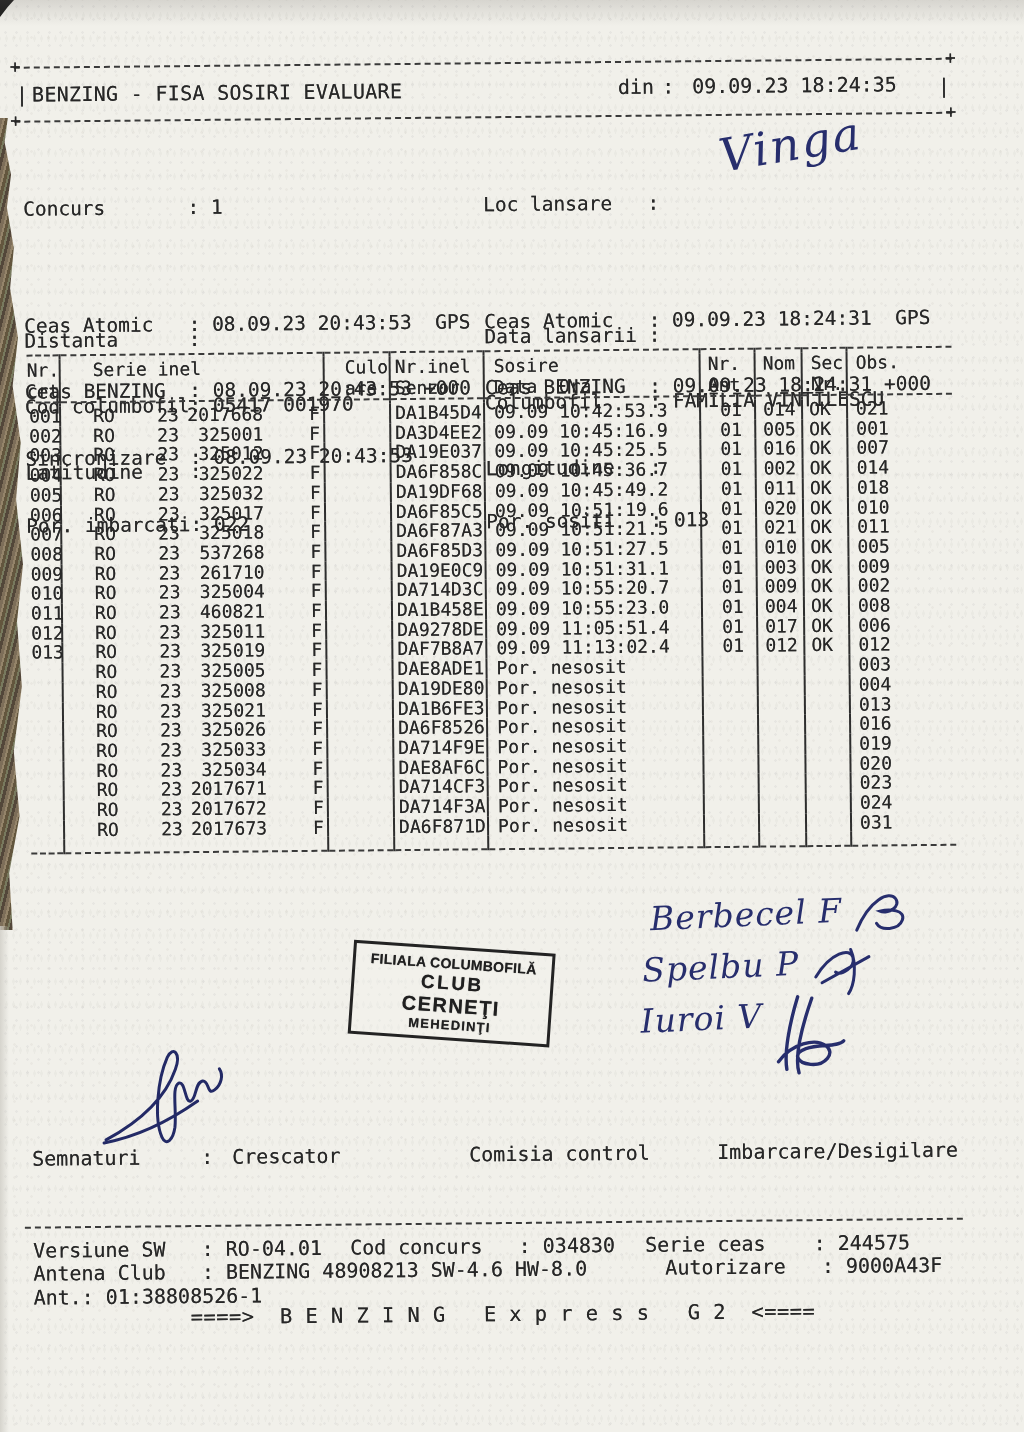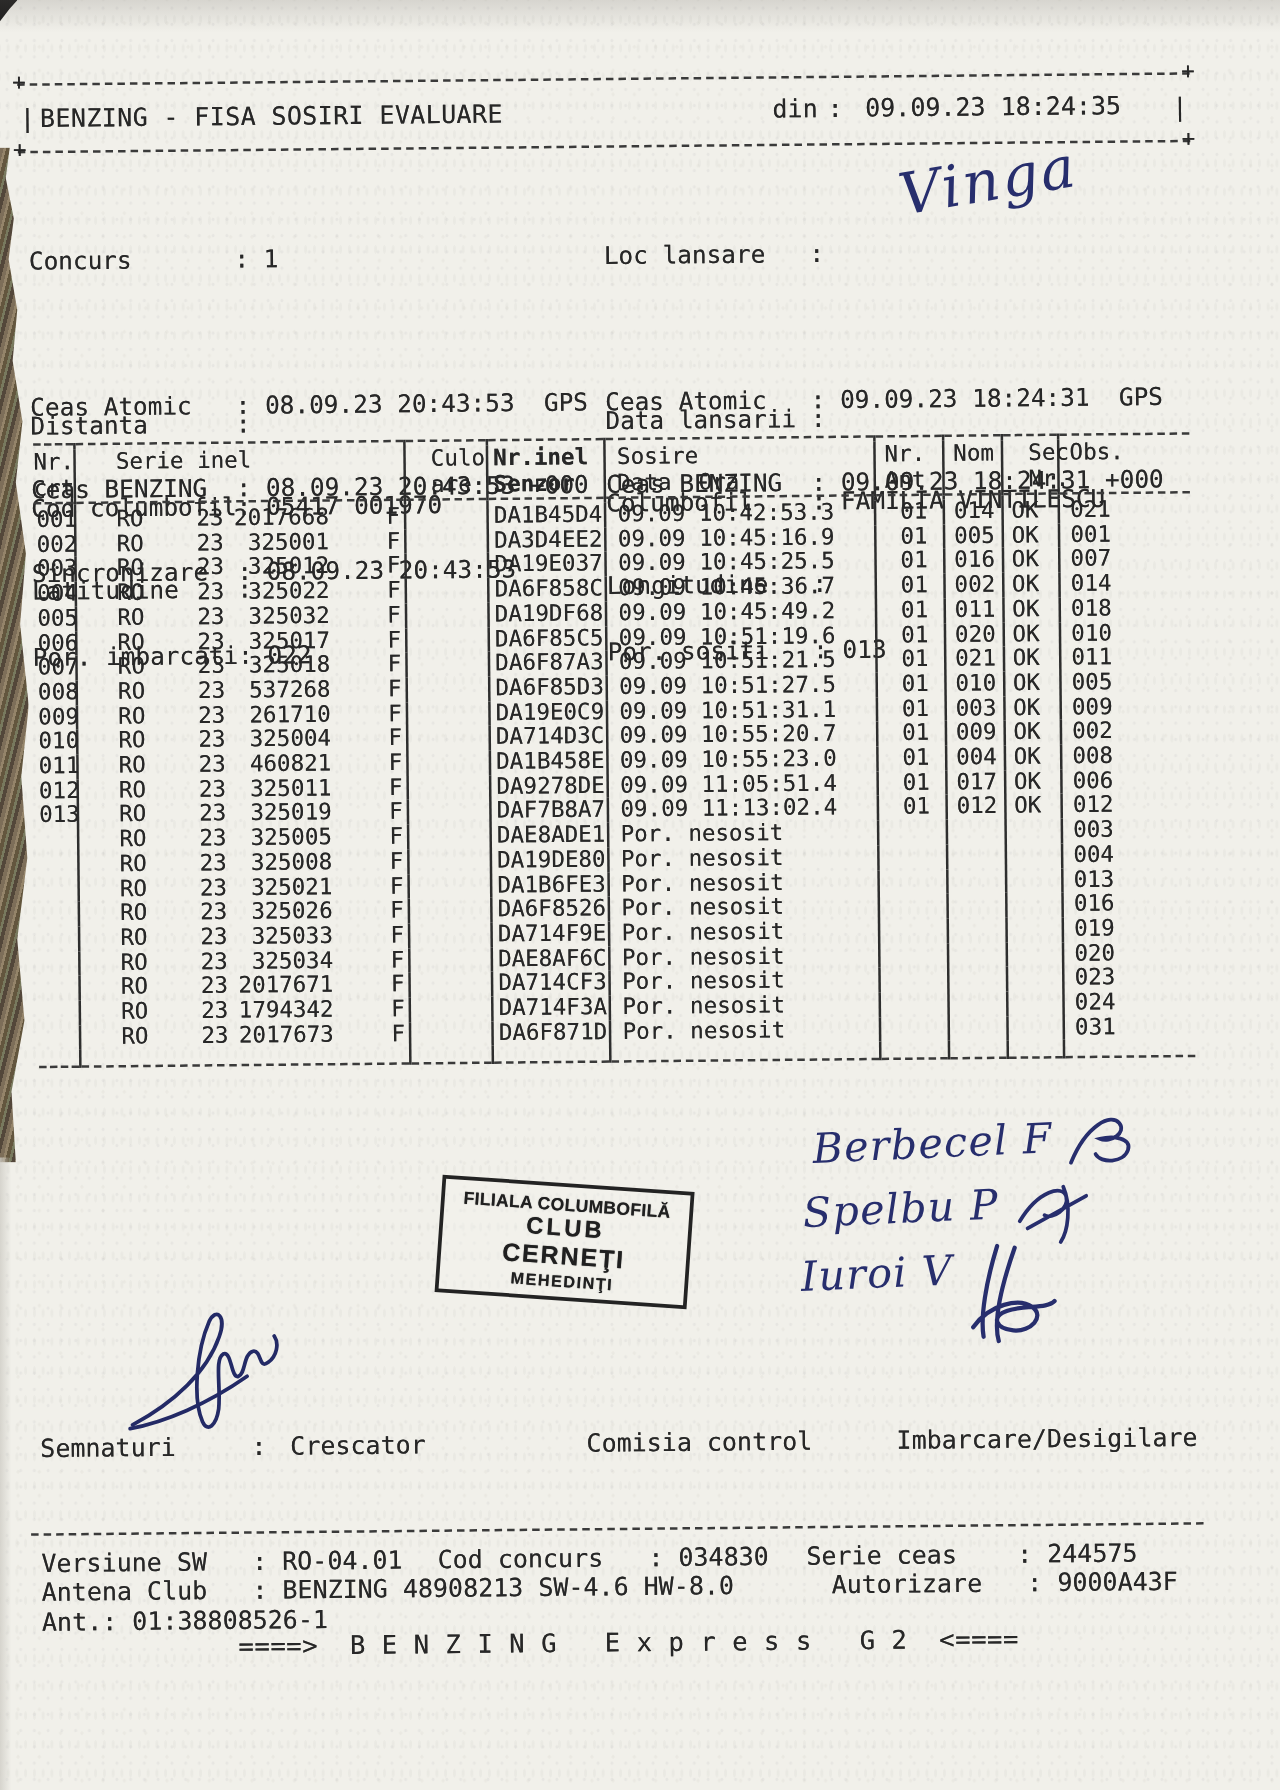--- a/index.html
+++ b/index.html
@@ -69,25 +69,25 @@
   .num{display:inline-block;width:82px;text-align:right;}
   .sex{display:inline-block;margin-left:46px;}
   .c-senzor{padding-left:4px;}
   .c-sosire{padding-left:9px;}
   .c-ant{padding-left:19px;}
   .c-nom{padding-left:7px;}
   .c-sec{padding-left:6px;}
   .c-obs{padding-left:8px;}
   .h-serie{padding-left:32px;}
   .h-culo{padding-left:20px;}
-  .h-senzor{padding-left:4px;font-weight:bold;}
+  .h-senzor{padding-left:4px;}
   .h-sosire{padding-left:9px;}
   .h-ant{padding-left:7px;}
   .h-nom{padding-left:7px;margin-top:48px;}
-  .h-sec{padding-left:20px;}
+  .h-sec{padding-left:8px;}
   .h-obs{padding-left:8px;}
 
   
   .stamp{position:absolute;left:348px;top:946px;width:196px;height:88px;border:3.5px solid #232323;
     transform:rotate(4.5deg);display:flex;flex-direction:column;align-items:center;justify-content:center;
     font-family:"Liberation Sans",sans-serif;font-weight:bold;color:#202020;text-align:center;
     text-shadow:0 0 .7px rgba(30,30,30,.8);background:rgba(244,243,238,.35);}
   .stamp .s1{font-size:14px;letter-spacing:.3px;}
   .stamp .s2{font-size:19px;letter-spacing:2.5px;margin-top:1px;}
   .stamp .s3{font-size:20px;letter-spacing:1.5px;}
@@ -444,21 +444,21 @@
               <td class="bL"></td>
               <td class="bL c-senzor">DA714CF3</td>
               <td class="bL c-sosire">Por. nesosit</td>
               <td class="bL c-ant"></td>
               <td class="bL c-nom"></td>
               <td class="bL c-sec"></td>
               <td class="bL c-obs">023</td>
             </tr>
             <tr class="data">
               <td class="c-nr"></td>
-              <td class="bL c-serie"><span class="co">RO</span><span class="yr">23</span><span class="num">1794342</span><span class="sex">F</span></td>
+              <td class="bL c-serie"><span class="co">RO</span><span class="yr">23</span><span class="num">2017672</span><span class="sex">F</span></td>
               <td class="bL"></td>
               <td class="bL c-senzor">DA714F3A</td>
               <td class="bL c-sosire">Por. nesosit</td>
               <td class="bL c-ant"></td>
               <td class="bL c-nom"></td>
               <td class="bL c-sec"></td>
               <td class="bL c-obs">024</td>
             </tr>
             <tr class="data">
               <td class="c-nr"></td>

